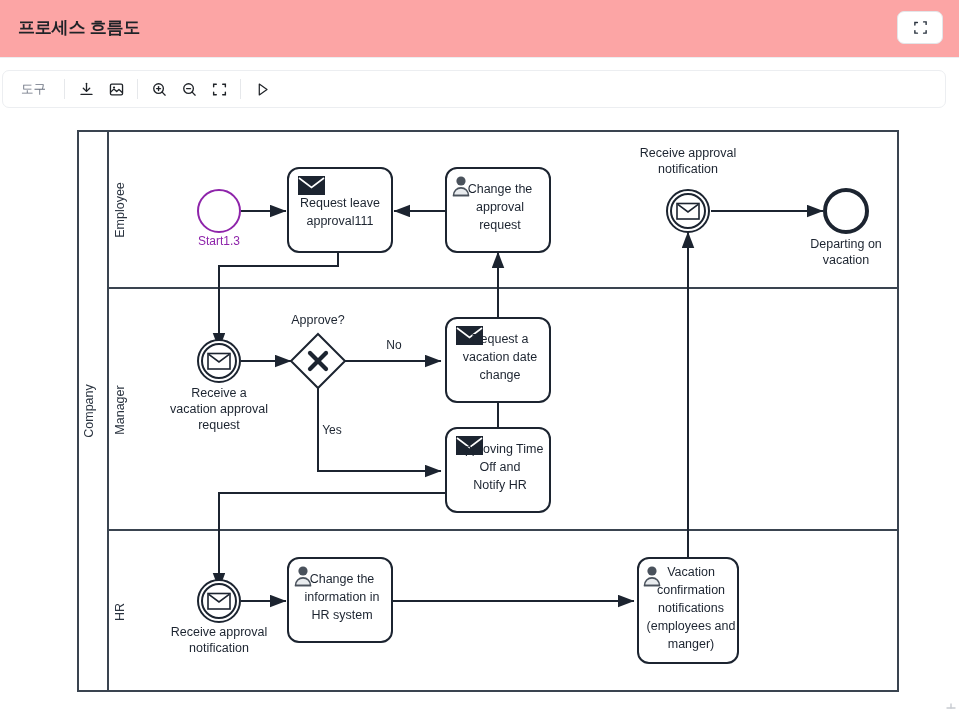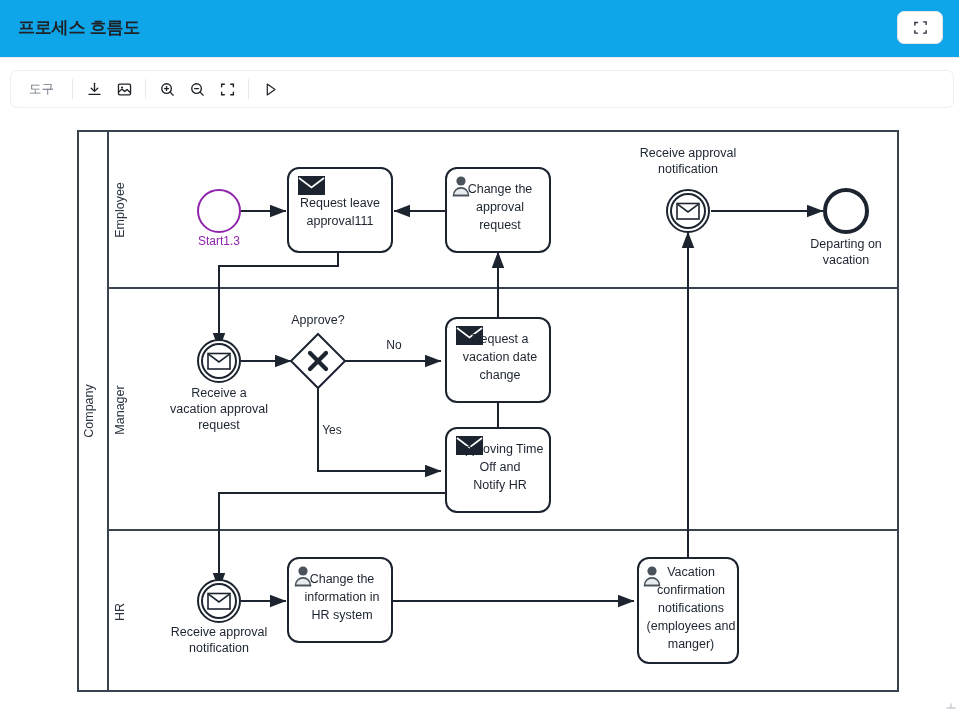--- a/index.html
+++ b/index.html
@@ -9,39 +9,39 @@
     background: #ffffff;
     font-family: "Liberation Sans", sans-serif;
     overflow: hidden;
   }
   #app { position: relative; width: 959px; height: 719px; background: #fff; }
 
   
   .header {
     position: absolute; left: 0; top: 0; width: 959px; height: 58px;
     border-bottom: 1px solid #eceef1;
-    background: #0ea5e9;
+    background: #fca5a5;
     text-align: right;
   }
   .header-title {
     position: absolute; left: 18px; top: 16px;
     font-size: 17px; font-weight: bold; color: #1f2328;
     letter-spacing: -0.2px;
   }
   .fullscreen-btn {
     position: absolute; right: 16px; top: 11px;
     width: 46px; height: 33px;
     border: 1px solid #e3e5e8; border-radius: 7px;
     background: #fff; cursor: pointer;
     display: flex; align-items: center; justify-content: center;
   }
 
   
   .toolbar {
-    position: absolute; left: 10px; top: 70px; width: 944px; height: 38px;
+    position: absolute; left: 2px; top: 70px; width: 944px; height: 38px;
     border: 1px solid #eceef1; border-radius: 7px; background: #fff;
     display: flex; align-items: center; padding: 0 10px;
   }
   .tool-label {
     font-size: 12.5px; color: #6b7280; padding: 0 12px 0 8px;
     user-select: none;
   }
   .tb-sep { width: 1px; height: 20px; background: #e6e8eb; margin: 0 6px; }
   .tb-btn {
     width: 30px; height: 30px; display: flex; align-items: center;

